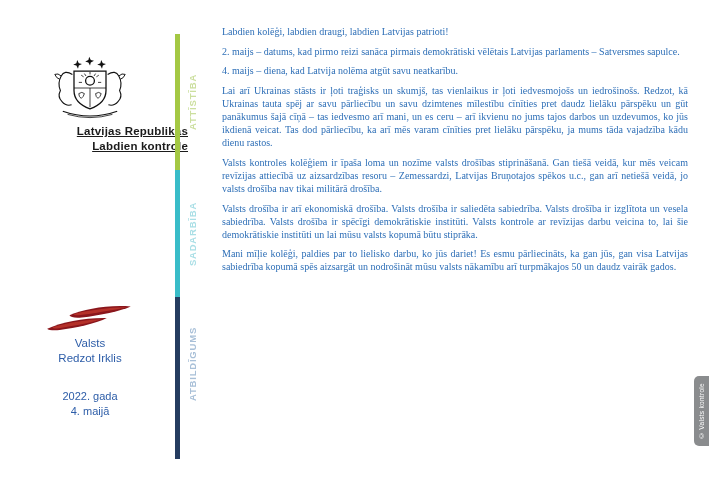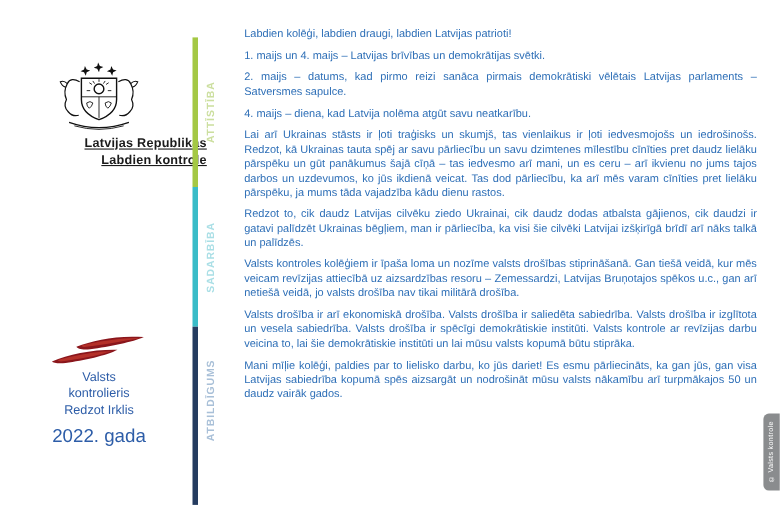--- a/index.html
+++ b/index.html
@@ -53,21 +53,21 @@
   
   .letter {
     position: absolute;
     left: 222px; top: 25px;
     width: 466px;
     color: #2e6fb7;
     font-size: 10px;
     line-height: 13.1px;
     text-align: justify;
   }
-  .letter p { margin: 0 0 6.5px 0; }
+  .letter p { margin: 0 0 6.5px 0; font-family: Liberation Serif, serif; }
 
   
   .sig-logo {
     position: absolute;
     left: 42px; top: 302px;
     width: 94px; height: 32px;
   }
   .sig-text {
     position: absolute;
     left: 18px; top: 336px;
@@ -76,21 +76,21 @@
     color: #2d5da8;
     font-size: 11.5px;
     line-height: 15px;
   }
   .sig-date {
     position: absolute;
     left: 18px; top: 389px;
     width: 144px;
     text-align: center;
     color: #2d5da8;
-    font-size: 17px;
+    font-size: 11px;
     line-height: 15px;
   }
 
   
   .copy-tab {
     position: absolute;
     right: 0; top: 376px;
     width: 15px; height: 70px;
     background: #8a8c8e;
     border-radius: 5px 0 0 5px;
@@ -158,45 +158,43 @@
   <div class="vbar seg-attistiba"></div>
   <div class="vbar seg-sadarbiba"></div>
   <div class="vbar seg-atbildigums"></div>
 
   <div class="vlabel l1">ATTĪSTĪBA</div>
   <div class="vlabel l2">SADARBĪBA</div>
   <div class="vlabel l3">ATBILDĪGUMS</div>
 
   <div class="letter">
     <p>Labdien kolēģi, labdien draugi, labdien Latvijas patrioti!</p>
-    <p>1. maijs un 4. maijs – Latvijas brīvības un demokrātijas svētki.</p>
     <p>2. maijs – datums, kad pirmo reizi sanāca pirmais demokrātiski vēlētais Latvijas parlaments – Satversmes sapulce.</p>
     <p>4. maijs – diena, kad Latvija nolēma atgūt savu neatkarību.</p>
     <p>Lai arī Ukrainas stāsts ir ļoti traģisks un skumjš, tas vienlaikus ir ļoti iedvesmojošs un iedrošinošs. Redzot, kā Ukrainas tauta spēj ar savu pārliecību un savu dzimtenes mīlestību cīnīties pret daudz lielāku pārspēku un gūt panākumus šajā cīņā – tas iedvesmo arī mani, un es ceru – arī ikvienu no jums tajos darbos un uzdevumos, ko jūs ikdienā veicat. Tas dod pārliecību, ka arī mēs varam cīnīties pret lielāku pārspēku, ja mums tāda vajadzība kādu dienu rastos.</p>
-    <p>Redzot to, cik daudz Latvijas cilvēku ziedo Ukrainai, cik daudz dodas atbalsta gājienos, cik daudzi ir gatavi palīdzēt Ukrainas bēgļiem, man ir pārliecība, ka visi šie cilvēki Latvijai izšķirīgā brīdī arī nāks talkā un palīdzēs.</p>
     <p>Valsts kontroles kolēģiem ir īpaša loma un nozīme valsts drošības stiprināšanā. Gan tiešā veidā, kur mēs veicam revīzijas attiecībā uz aizsardzības resoru – Zemessardzi, Latvijas Bruņotajos spēkos u.c., gan arī netiešā veidā, jo valsts drošība nav tikai militārā drošība.</p>
     <p>Valsts drošība ir arī ekonomiskā drošība. Valsts drošība ir saliedēta sabiedrība. Valsts drošība ir izglītota un vesela sabiedrība. Valsts drošība ir spēcīgi demokrātiskie institūti. Valsts kontrole ar revīzijas darbu veicina to, lai šie demokrātiskie institūti un lai mūsu valsts kopumā būtu stiprāka.</p>
     <p>Mani mīļie kolēģi, paldies par to lielisko darbu, ko jūs dariet! Es esmu pārliecināts, ka gan jūs, gan visa Latvijas sabiedrība kopumā spēs aizsargāt un nodrošināt mūsu valsts nākamību arī turpmākajos 50 un daudz vairāk gados.</p>
   </div>
 
   <div class="sig-logo">
     <svg viewBox="0 0 100 36" width="94" height="32">
       <path d="M28 15 C 45 8, 70 3, 97 5 C 86 10, 62 15, 42 17.5 C 34 18.5, 29 17, 28 15 Z" fill="#8a161c"></path>
       <path d="M33 13.5 C 52 9, 76 5.5, 93 6 C 78 9, 55 13, 38 15 C 35 15.2, 33 14.5, 33 13.5 Z" fill="#c23a2e" opacity="0.75"></path>
       <path d="M3 30 C 20 22.5, 45 17.5, 70 18 C 59 24, 35 29, 17 31.5 C 10 32.3, 4 31.5, 3 30 Z" fill="#8a161c"></path>
       <path d="M9 28.5 C 27 23, 52 19.5, 64 19.5 C 50 24, 28 28, 14 29.8 C 11 30.1, 9 29.5, 9 28.5 Z" fill="#c23a2e" opacity="0.75"></path>
     </svg>
   </div>
 
   <div class="sig-text">
     <div>Valsts</div>
-    <div>kontrolieris</div>
     <div>Redzot Irklis</div>
   </div>
   <div class="sig-date">
     <div>2022. gada</div>
+    <div>4. maijā</div>
   </div>
 
   <div class="copy-tab">
     <span>© Valsts kontrole</span>
   </div>
 
 </div>
 
 </body></html>

